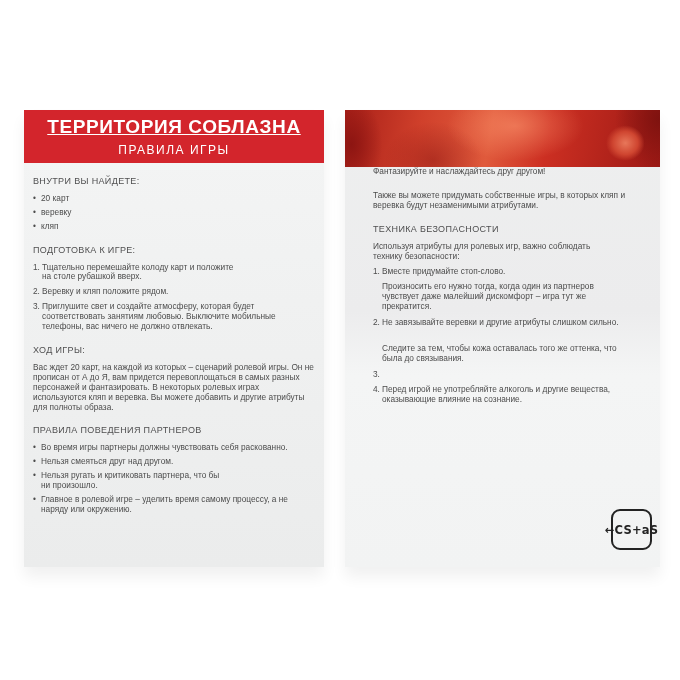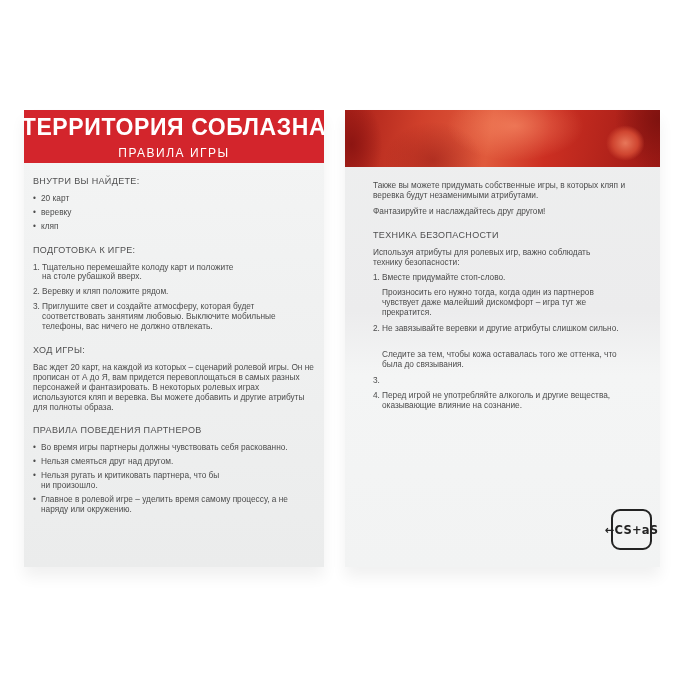--- a/index.html
+++ b/index.html
@@ -6,21 +6,21 @@
   .canvas{position:relative;width:680px;height:680px;background:#ffffff;overflow:hidden;
           font-family:"Liberation Sans",sans-serif;}
   .page{position:absolute;top:110px;height:457px;box-shadow:0 10px 14px rgba(0,0,0,0.06);}
   .page-left{left:24px;width:300px;
     background:linear-gradient(180deg,#f4f5f5 0%,#f0f1f1 42%,#ebecec 100%);}
   .page-right{left:345px;width:315px;
     background:linear-gradient(180deg,#eeefef 0%,#ececed 44%,#f4f5f5 58%,#f2f3f3 100%);}
 
   .banner{height:53px;background:#d3252c;color:#fff;display:flex;flex-direction:column;
     align-items:center;justify-content:center;gap:5px;}
-  .banner .title{font-size:23px;font-weight:bold;letter-spacing:0.6px;white-space:nowrap;}
+  .banner .title{font-size:19px;font-weight:bold;letter-spacing:0.6px;white-space:nowrap;text-decoration:underline;}
   .banner .subtitle{font-size:12px;letter-spacing:1.5px;}
 
   .photo{height:57px;overflow:hidden;
     background:
       radial-gradient(ellipse 26px 24px at 89% 58%, #e8775a 0%, #cf4530 48%, rgba(207,69,48,0) 74%),
       radial-gradient(ellipse 95px 48px at 54% 28%, rgba(255,155,115,0.55), rgba(255,155,115,0) 72%),
       radial-gradient(ellipse 70px 55px at 28% 88%, rgba(125,12,12,0.40), rgba(125,12,12,0) 70%),
       radial-gradient(ellipse 60px 70px at 100% 15%, #7e120f, rgba(126,18,15,0) 75%),
       radial-gradient(ellipse 40px 60px at 2% 60%, #8d1512, rgba(141,21,18,0) 78%),
       linear-gradient(100deg,#a81f18 0%,#d0402b 24%,#e05a3c 46%,#cc2f22 64%,#9c1915 100%);}
@@ -108,22 +108,22 @@
         <span class="b">•</span>
         <span class="t w250">Главное в ролевой игре – уделить время самому процессу, а не наряду или окружению.</span>
       </div>
     </div>
   </div>
 
   <div class="page page-right">
     <div class="photo"></div>
     <div class="content content-r">
 
+      <p class="para last">Фантазируйте и наслаждайтесь друг другом!</p>
       <p class="para mt-first w262">Также вы можете придумать собственные игры, в которых кляп и веревка будут незаменимыми атрибутами.</p>
-      <p class="para last">Фантазируйте и наслаждайтесь друг другом!</p>
 
       <h3 class="sec-h mt-sec">ТЕХНИКА БЕЗОПАСНОСТИ</h3>
       <p class="para w235">Используя атрибуты для ролевых игр, важно соблюдать технику безопасности:</p>
 
       <div class="nitem">
         <span class="n">1.</span>
         <span class="t">Вместе придумайте стоп-слово.</span>
       </div>
       <div class="note w235">Произносить его нужно тогда, когда один из партнеров чувствует даже малейший дискомфорт – игра тут же прекратится.</div>
 

